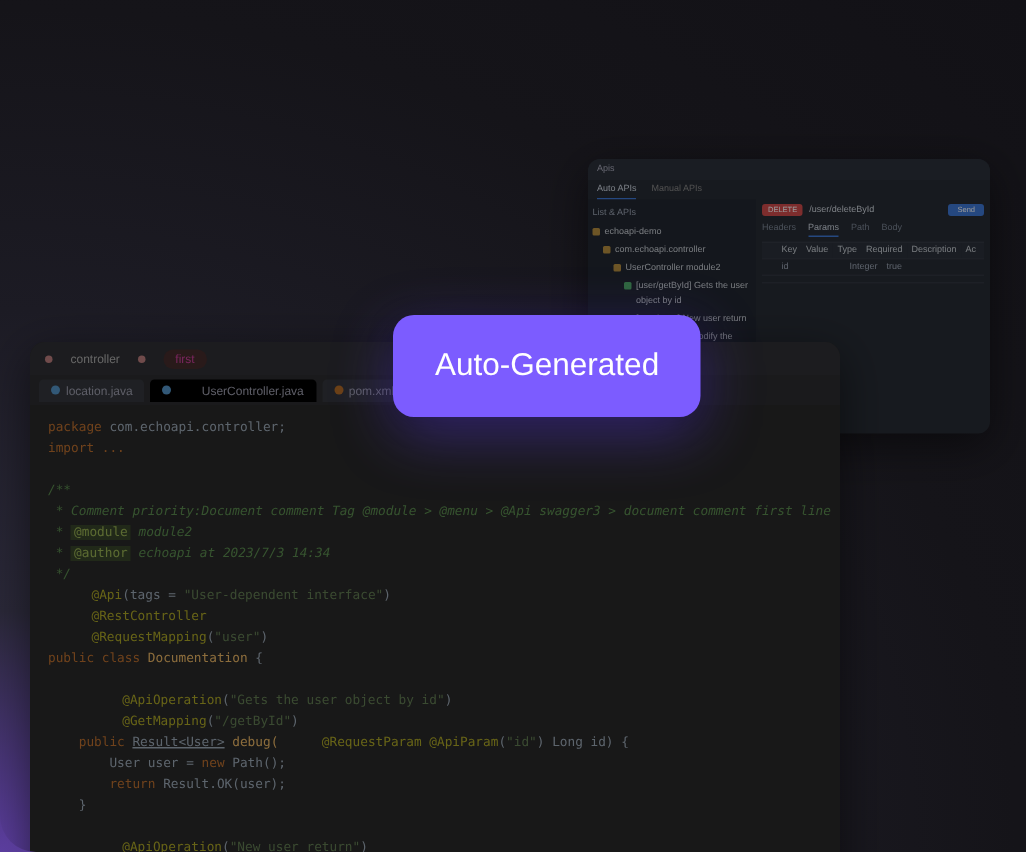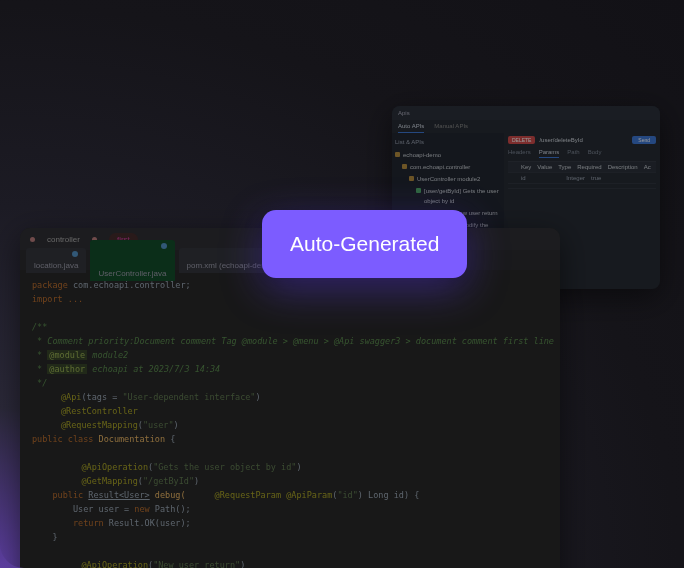--- a/index.html
+++ b/index.html
@@ -40,23 +40,23 @@
   .tabs {
     background: #2f2f33;
     height: 20px;
     display: flex;
     align-items: center;
     font-size: 8px;
     color: #aab;
     padding: 0 6px;
     gap: 4px;
   }
-  .tabs .tab { background:#383b41; padding:3px 8px; border-radius:3px 3px 0 0; display:flex; gap:4px; align-items:flex-end;flex-direction:column;}
+  .tabs .tab { background:#383b41; padding:3px 8px; border-radius:3px 3px 0 0; display:flex; gap:4px; align-items:center;}
   .tabs .tab .i { width:6px; height:6px; border-radius:50%; background:#5aa0d8; display:inline-block;}
-  .tabs .tab.active { background:#14532d;gap:20px; }
+  .tabs .tab.active { background:#000000;gap:20px; }
   .code-body {
     background:#2b2b2b;
     padding: 8px 12px 20px;
     font-family: "Menlo","Consolas",monospace;
     font-size: 8.5px;
     line-height: 14px;
     white-space: pre;
   }
   .kw-pkg{color:#cc7832;} .str{color:#6a8759;} .doc{color:#629755;font-style:italic;}
   .ann{color:#bbb529;padding-left:29px;} .id{color:#ffc66d;} .ty{color:#a9b7c6;text-decoration:underline;} .hl{background:#3c4a2e;color:#a6c25a;padding:0 2px;}

